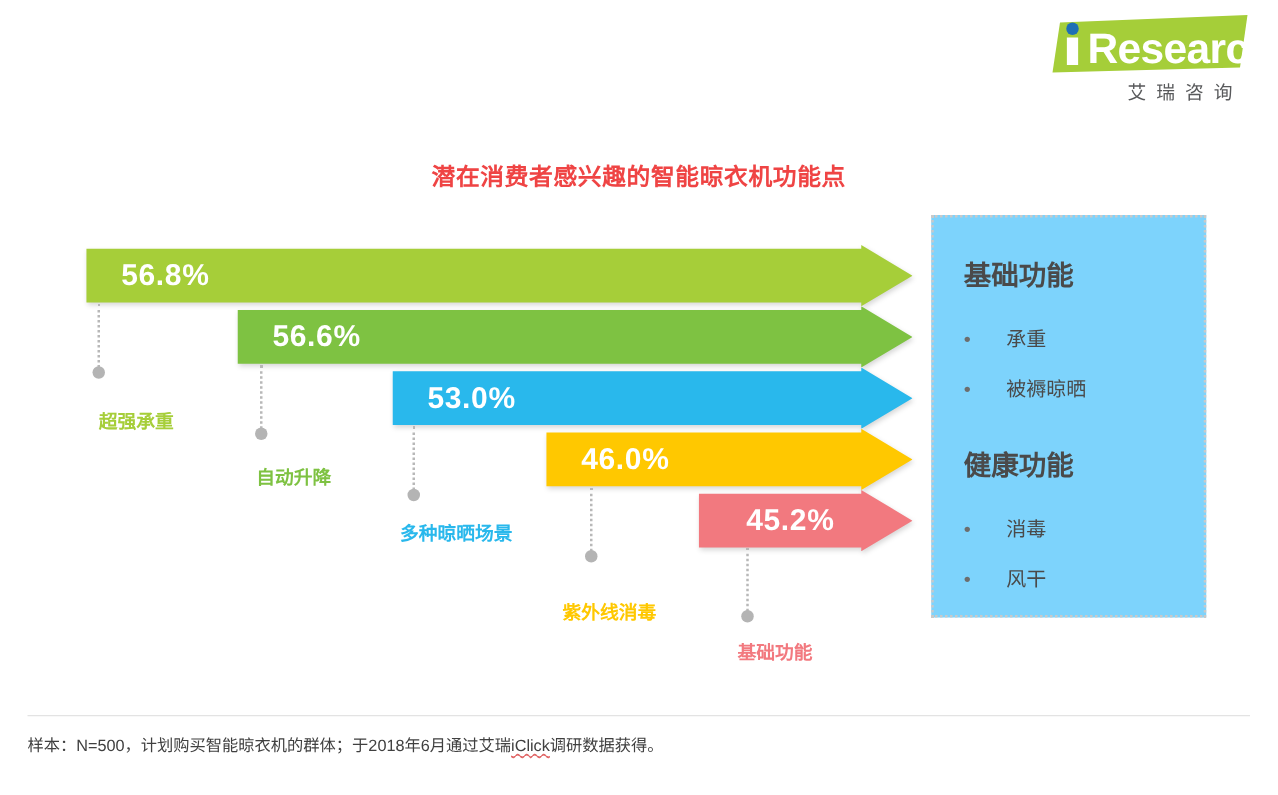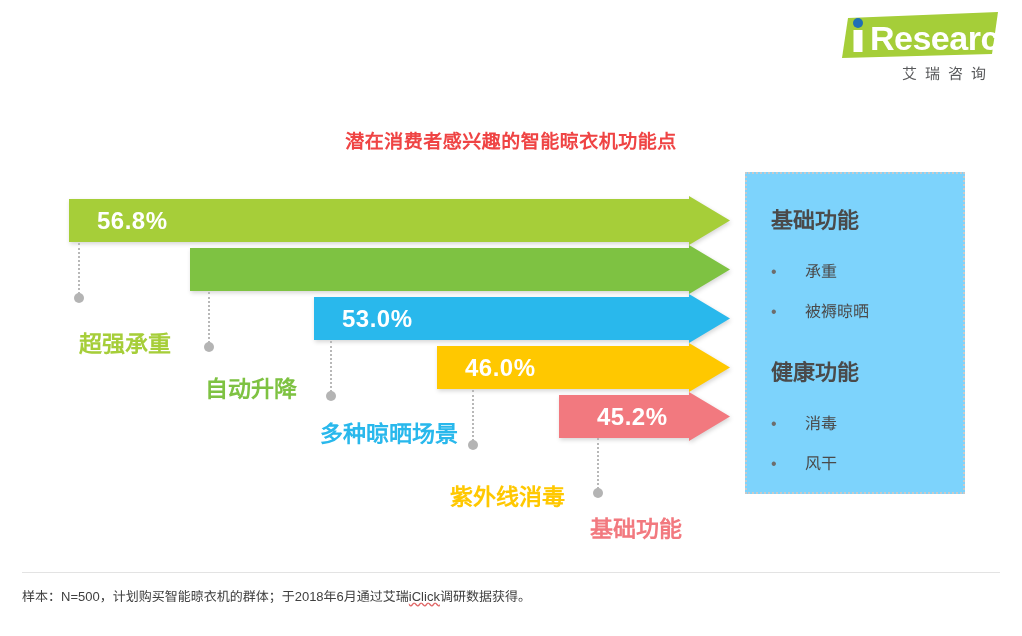--- a/index.html
+++ b/index.html
@@ -69,21 +69,21 @@
     width:2px;
     border-left:2px dotted #b8b8b8;
   }
   .connector-dot{
     position:absolute;
     width:10px;height:10px;border-radius:50%;
     background:#b4b4b4;
   }
   .cat-label{
     position:absolute;
-    font-size:23px; font-weight:bold;
+    font-size:15px; font-weight:bold;
     white-space:nowrap;
     font-family:Liberation Mono, monospace;
   }
 
   
   .legend-box{
     position:absolute;
     left:745px; top:172px;
     width:220px; height:322px;
     border:2px dotted #c9c9c9;
@@ -143,20 +143,21 @@
       <polygon points="0,3 620,3 620,0 661,24.5 620,49 620,46 0,46" fill="#A6CE39"></polygon>
     </svg>
   </div>
   <div class="bar-value" style="left:97px;top:196px;text-align:right;">56.8%</div>
 
   <div class="bar" style="left:190px;top:245px;width:540px;">
     <svg class="bar-shape" viewBox="0 0 540 49" preserveAspectRatio="none">
       <polygon points="0,3 499,3 499,0 540,24.5 499,49 499,46 0,46" fill="#7EC242"></polygon>
     </svg>
   </div>
+  <div class="bar-value" style="left:218px;top:245px;">56.6%</div>
 
   <div class="bar" style="left:314px;top:294px;width:416px;">
     <svg class="bar-shape" viewBox="0 0 416 49" preserveAspectRatio="none">
       <polygon points="0,3 375,3 375,0 416,24.5 375,49 375,46 0,46" fill="#29B8EC"></polygon>
     </svg>
   </div>
   <div class="bar-value" style="left:342px;top:294px;">53.0%</div>
 
   <div class="bar" style="left:437px;top:343px;width:293px;">
     <svg class="bar-shape" viewBox="0 0 293 49" preserveAspectRatio="none">

